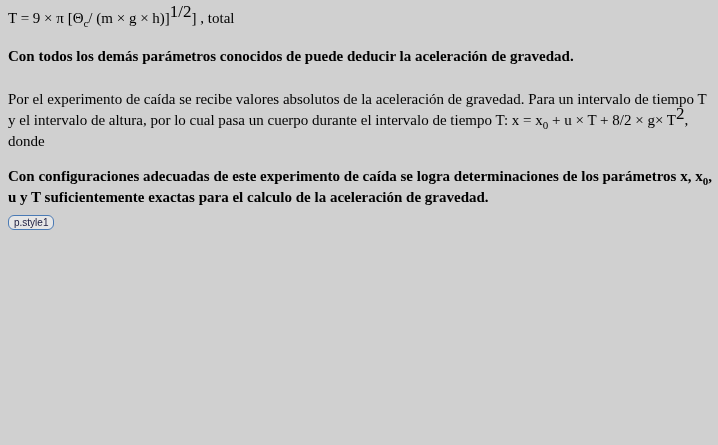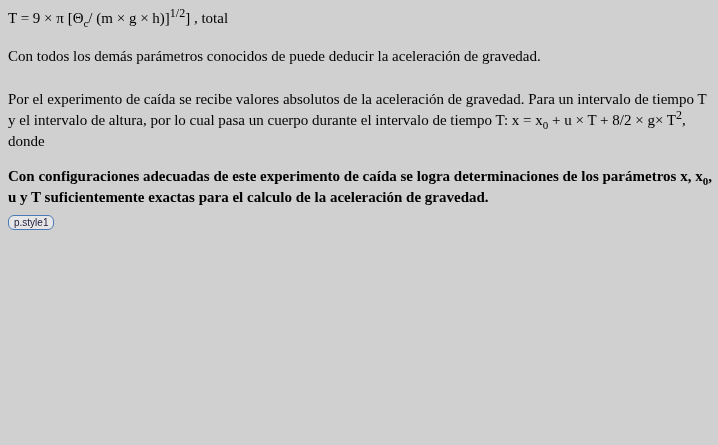--- a/index.html
+++ b/index.html
@@ -21,27 +21,27 @@
     height: 445px;
     overflow: hidden;
   }
   p { margin: 0; max-width: 704px; }
   .formula-line { margin: 0; }
   ul.params {
     margin: 16px 0 0 0;
     padding: 0 0 0 38px;
   }
   ul.params li { margin: 0; padding: 0 0 0 2px; }
-  .para-deduce { margin: 17px 0 8px 0; }
+  .para-deduce { margin: 17px 0 8px 0; font-weight: bold; }
   .section-heading { margin: 49px 0 0 0; font-weight: normal; font-size: 15px; }
   .para-fall { margin: 22px 0 0 0; }
   ul.fall-params { margin: 10px 0 0 0; padding: 0 0 0 38px; }
   .para-conclusion { margin: 14px 0 0 0; font-weight: bold; }
   sub { font-size: 11px; line-height: 0; }
-  sup { font-size: 12px; line-height: 0; font-family: Liberation Serif, serif; }
+  sup { font-size: 17px; line-height: 0; font-family: Liberation Serif, serif; }
   .chip-row { margin: 3px 0 0 0; height: 20px; }
   .tag-chip {
     display: inline-block;
     border: 1px solid #4a7ab5;
     border-radius: 6px;
     background: #e6e6e6;
     color: #222244;
     font-family: "Liberation Sans", "DejaVu Sans", sans-serif;
     font-size: 10px;
     line-height: 13px;

